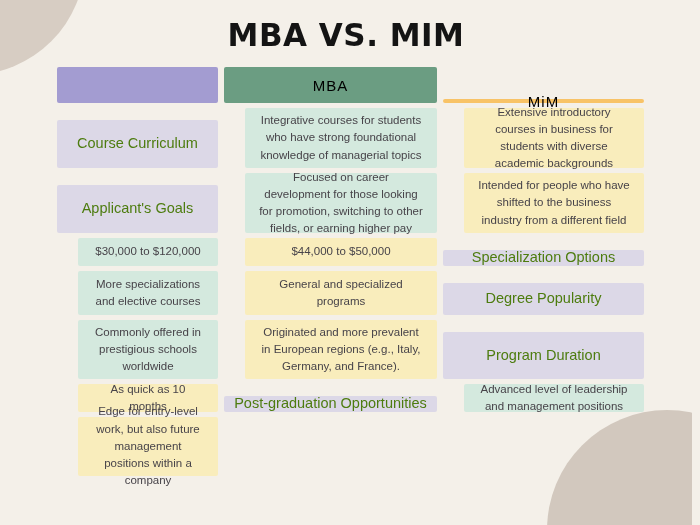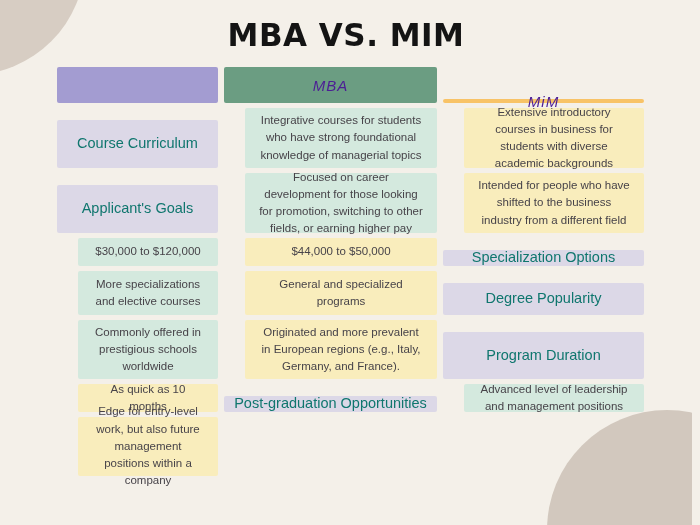--- a/index.html
+++ b/index.html
@@ -63,30 +63,29 @@
     align-items: center;
     justify-content: center;
     text-align: center;
     border-radius: 2px;
     padding: 2px 10px;
     box-sizing: border-box;
   }
   .head {
     font-size: 15px;
     letter-spacing: 1px;
-    color: #4c1d95;
-    font-style: italic;
+    color: #000000;
   }
   .head-blank { background: #a39cd1; }
   .head-mba   { background: #6b9d82; }
   .head-mim   { background: #f8c367; margin-top: 32px; }
   .label-cell {
     background: #dcd8e7;
     font-size: 14.5px;
-    color: #0f766e;
+    color: #4d7c0f;
     line-height: 1.35;
     margin-top: 12px;
   }
   .mba-cell {
     background: #d4e9de;
   }
   .mim-cell {
     background: #f9edbc;
   }
   .data-cell {

